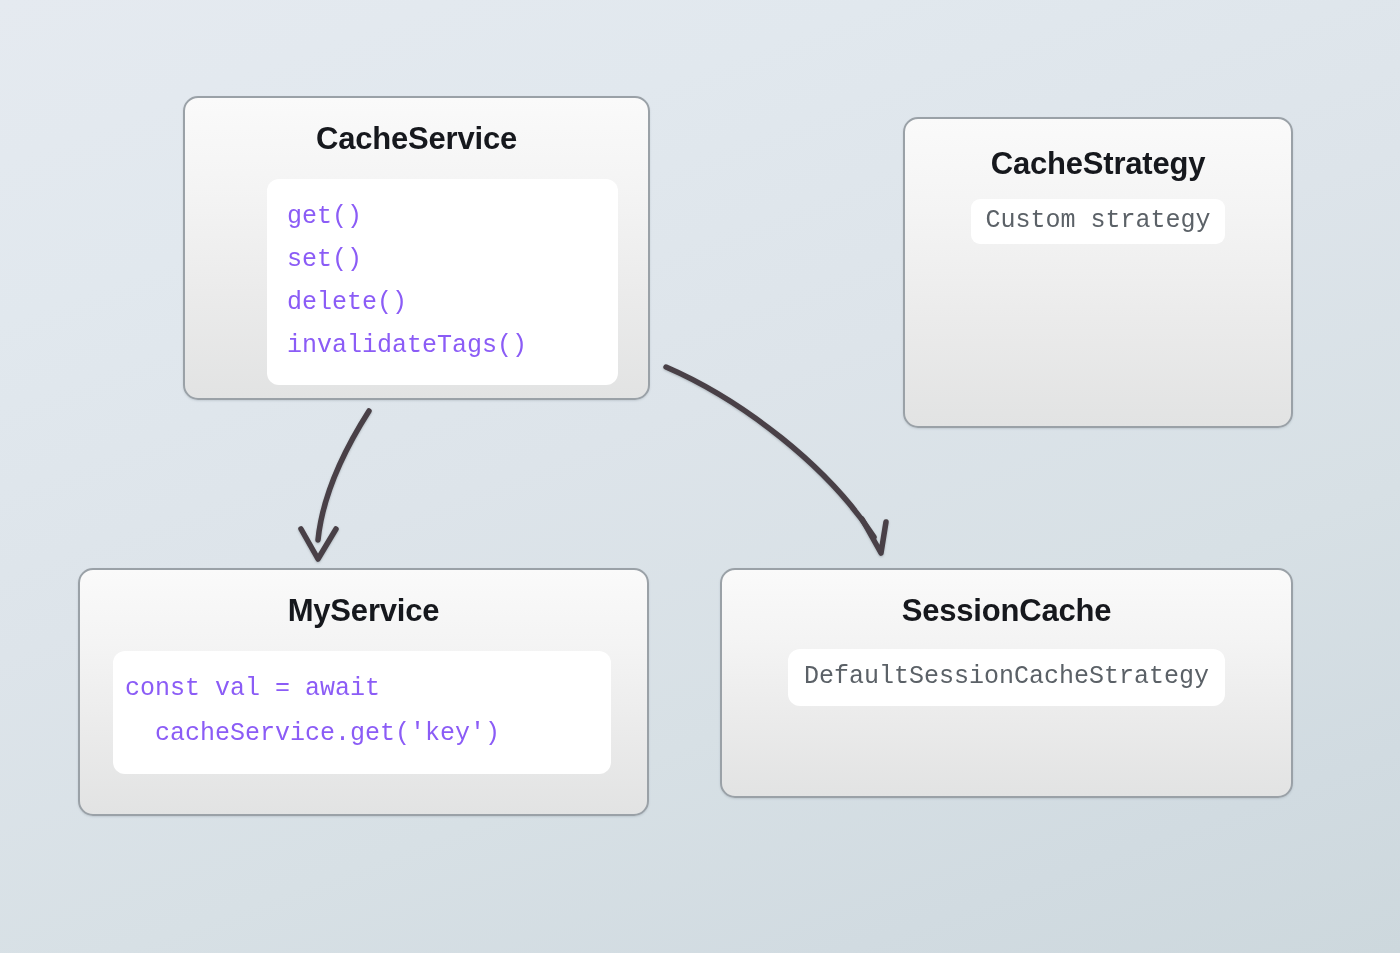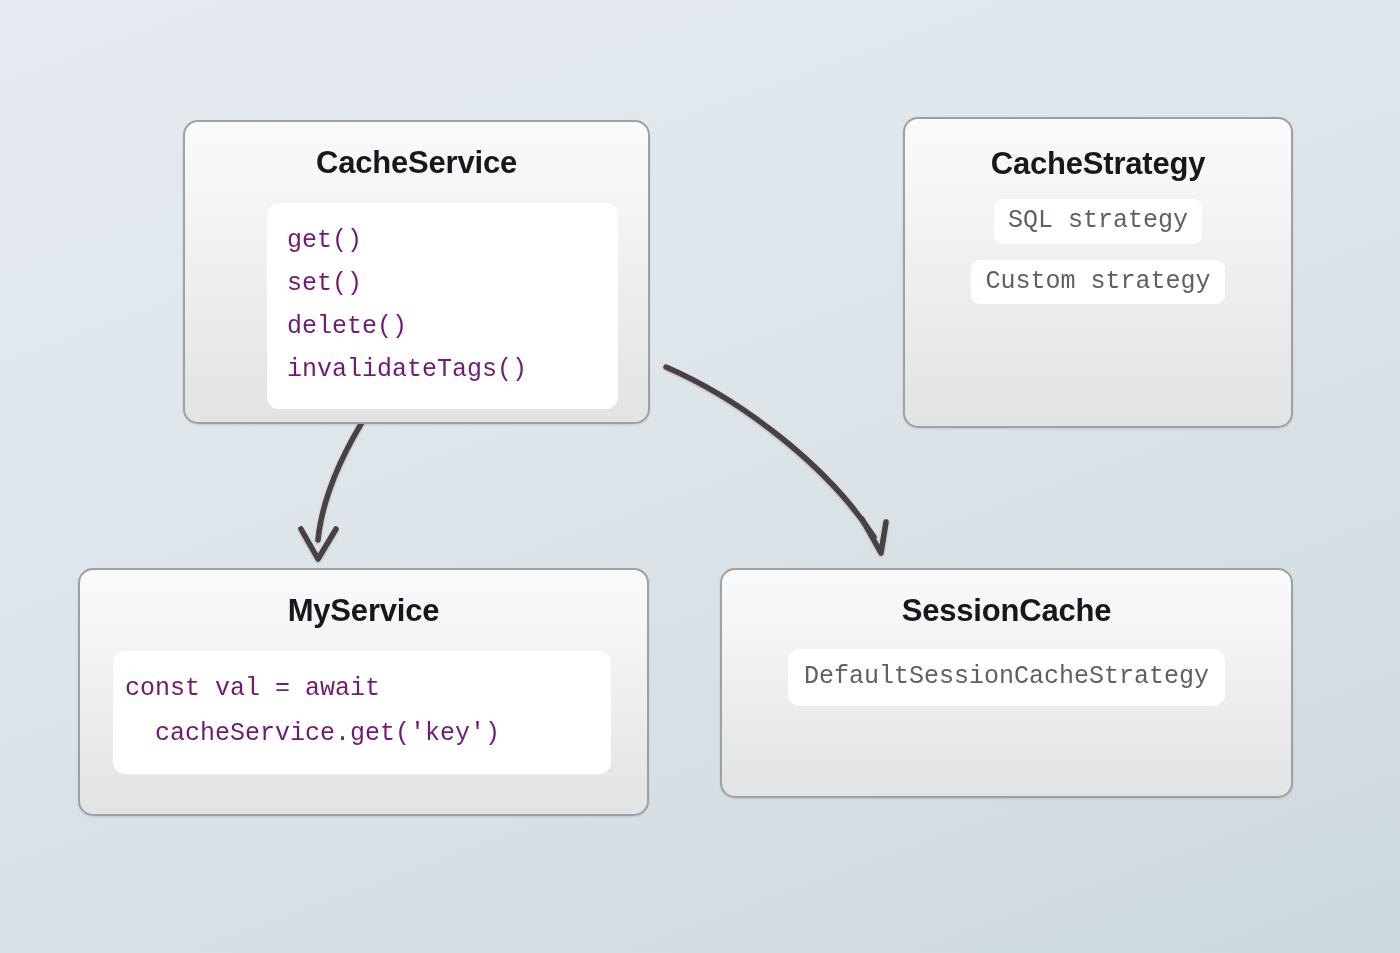--- a/index.html
+++ b/index.html
@@ -68,29 +68,29 @@
     background: #ffffff;
     border-radius: 9px;
     color: #5b6167;
     font-family: "Liberation Mono", monospace;
     white-space: pre;
   }
 
   .code-panel {
     background: #ffffff;
     border-radius: 12px;
-    color: #701a75;
+    color: #8b5cf6;
     font-family: "Liberation Mono", monospace;
     white-space: pre;
   }
 
   
   #node-cacheservice {
     left: 183px;
-    top: 120px;
+    top: 96px;
     width: 467px;
     height: 304px;
   }
   #node-cacheservice .node-title {
     font-size: 31px;
     margin-top: 23px;
   }
   #node-cacheservice .code-panel {
     margin: 22px 30px 0 82px;
     padding: 16px 20px 18px 20px;
@@ -189,21 +189,20 @@
     <div class="node-title">CacheService</div>
     <div class="code-panel">get()
 set()
 delete()
 invalidateTags()</div>
   </div>
 
   <div class="node" id="node-cachestrategy">
     <div class="node-title">CacheStrategy</div>
     <div class="chip-stack">
-      <span class="chip">SQL strategy</span>
       <span class="chip">Custom strategy</span>
     </div>
   </div>
 
   <div class="node" id="node-myservice">
     <div class="node-title">MyService</div>
     <div class="code-panel">const val = await
   cacheService.get('key')</div>
   </div>
 

